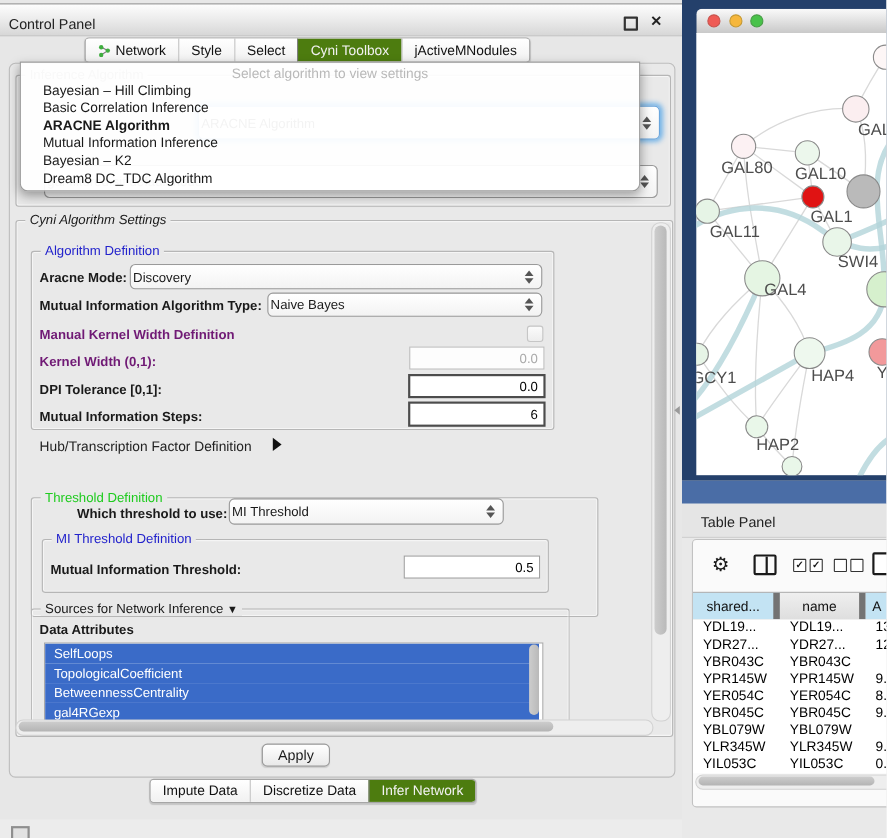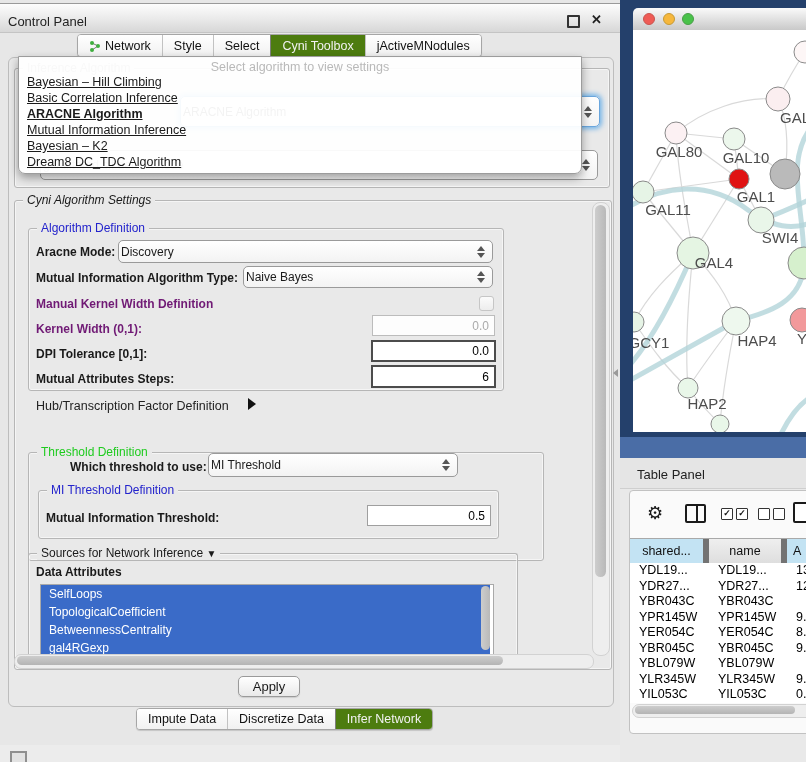--- a/index.html
+++ b/index.html
@@ -48,21 +48,21 @@
   .sb-thumb{background:linear-gradient(90deg,#cdcdcd,#b9b9b9);border-radius:6px;}
   .sb-thumb.h{background:linear-gradient(#cdcdcd,#b4b4b4);}
   
   .attr-list{background:#fff;border:1px solid #a9a9a9;}
   .attr-item{height:18px;line-height:18px;padding-left:8px;font-size:12px;}
   .attr-item.sel{color:#fff;}
   
   .popup{left:18px;top:56px;width:562px;height:116px;background:rgba(255,255,255,0.94);
     border:1px solid #9c9c9c;border-radius:0 0 7px 7px;box-shadow:0 4px 10px rgba(0,0,0,0.35);z-index:50;}
   .popup-ph{position:absolute;left:0;right:0;top:3px;text-align:center;color:#b9b9b9;font-size:12.5px;}
-  .popup-item{position:absolute;left:8px;font-size:12.5px;white-space:nowrap;text-decoration:underline;}
+  .popup-item{position:absolute;left:20px;font-size:12.5px;white-space:nowrap;}
   .popup-item.bold{font-weight:bold;}
   
   .btn{background:linear-gradient(#ffffff,#e9e9e9);border:1px solid #9a9a9a;border-radius:5px;
     font-size:13px;text-align:center;box-shadow:0 1px 1px rgba(0,0,0,.12);}
   
   .navy{background:#24406b;}
   .desk{background:#4a6da6;}
   .net-titlebar{left:633px;top:8px;width:173px;height:22px;
     background:linear-gradient(#fafafa,#c9c9c9);border-bottom:1px solid #999;border-radius:5px 0 0 0;}
   .net-canvas{left:633px;top:30px;width:173px;height:402px;background:#ffffff;}
@@ -159,21 +159,21 @@
     <div class="abs combo" style="left:243px;top:266px;width:250px;height:22px;">
       <span>Naive Bayes</span>
       <span class="spin"></span>
     </div>
     <div class="abs lbl dis" style="left:36px;top:297px;">Manual Kernel Width Definition</div>
     <div class="abs chk" style="left:479px;top:296px;"></div>
     <div class="abs lbl dis" style="left:36px;top:322px;">Kernel Width (0,1):</div>
     <input class="abs tfield dis" style="left: 372px; top: 315px; width: 123px; height: 21px;" readonly="" value="0.0">
     <div class="abs lbl" style="left:36px;top:347px;">DPI Tolerance [0,1]:</div>
     <input class="abs tfield strong" style="left: 371px; top: 340px; width: 125px; height: 22px;" value="0.0">
-    <div class="abs lbl" style="left:36px;top:372px;">Mutual Attributes Steps:</div>
+    <div class="abs lbl" style="left:36px;top:372px;">Mutual Information Steps:</div>
     <input class="abs tfield strong" style="left: 371px; top: 365px; width: 125px; height: 23px;" value="6">
 
     <div class="abs" style="left:36px;top:399px;font-size:12.5px;color:#222;">
       <span>Hub/Transcription Factor Definition</span>
     </div>
     <div class="abs hub-arrow" style="left:248px;top:398px;"></div>
 
     <div class="abs gbox" style="left:28px;top:452px;width:474px;height:107px;padding-left:40px;">
       <span class="gtitle gt-green">Threshold Definition</span>
     </div>

